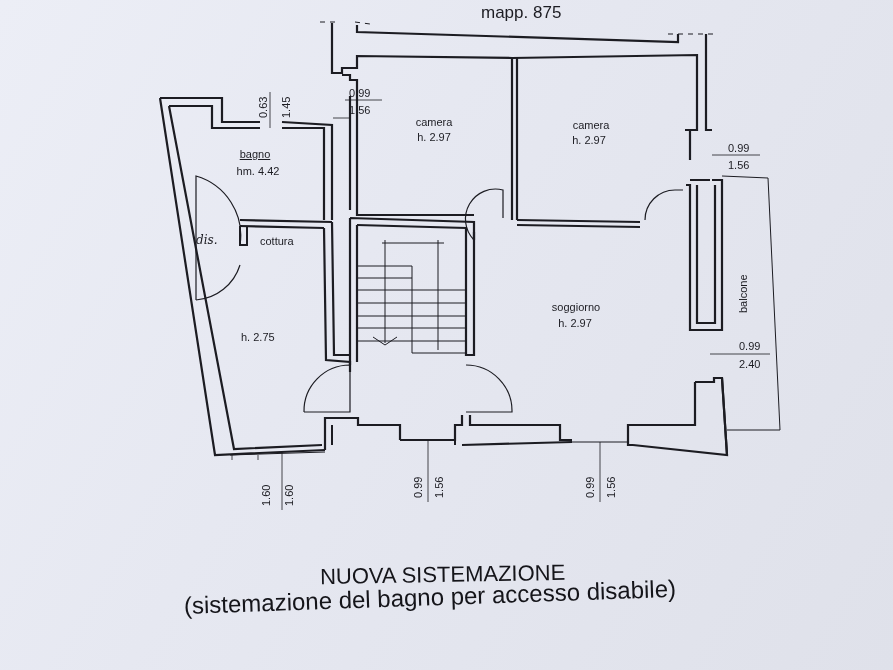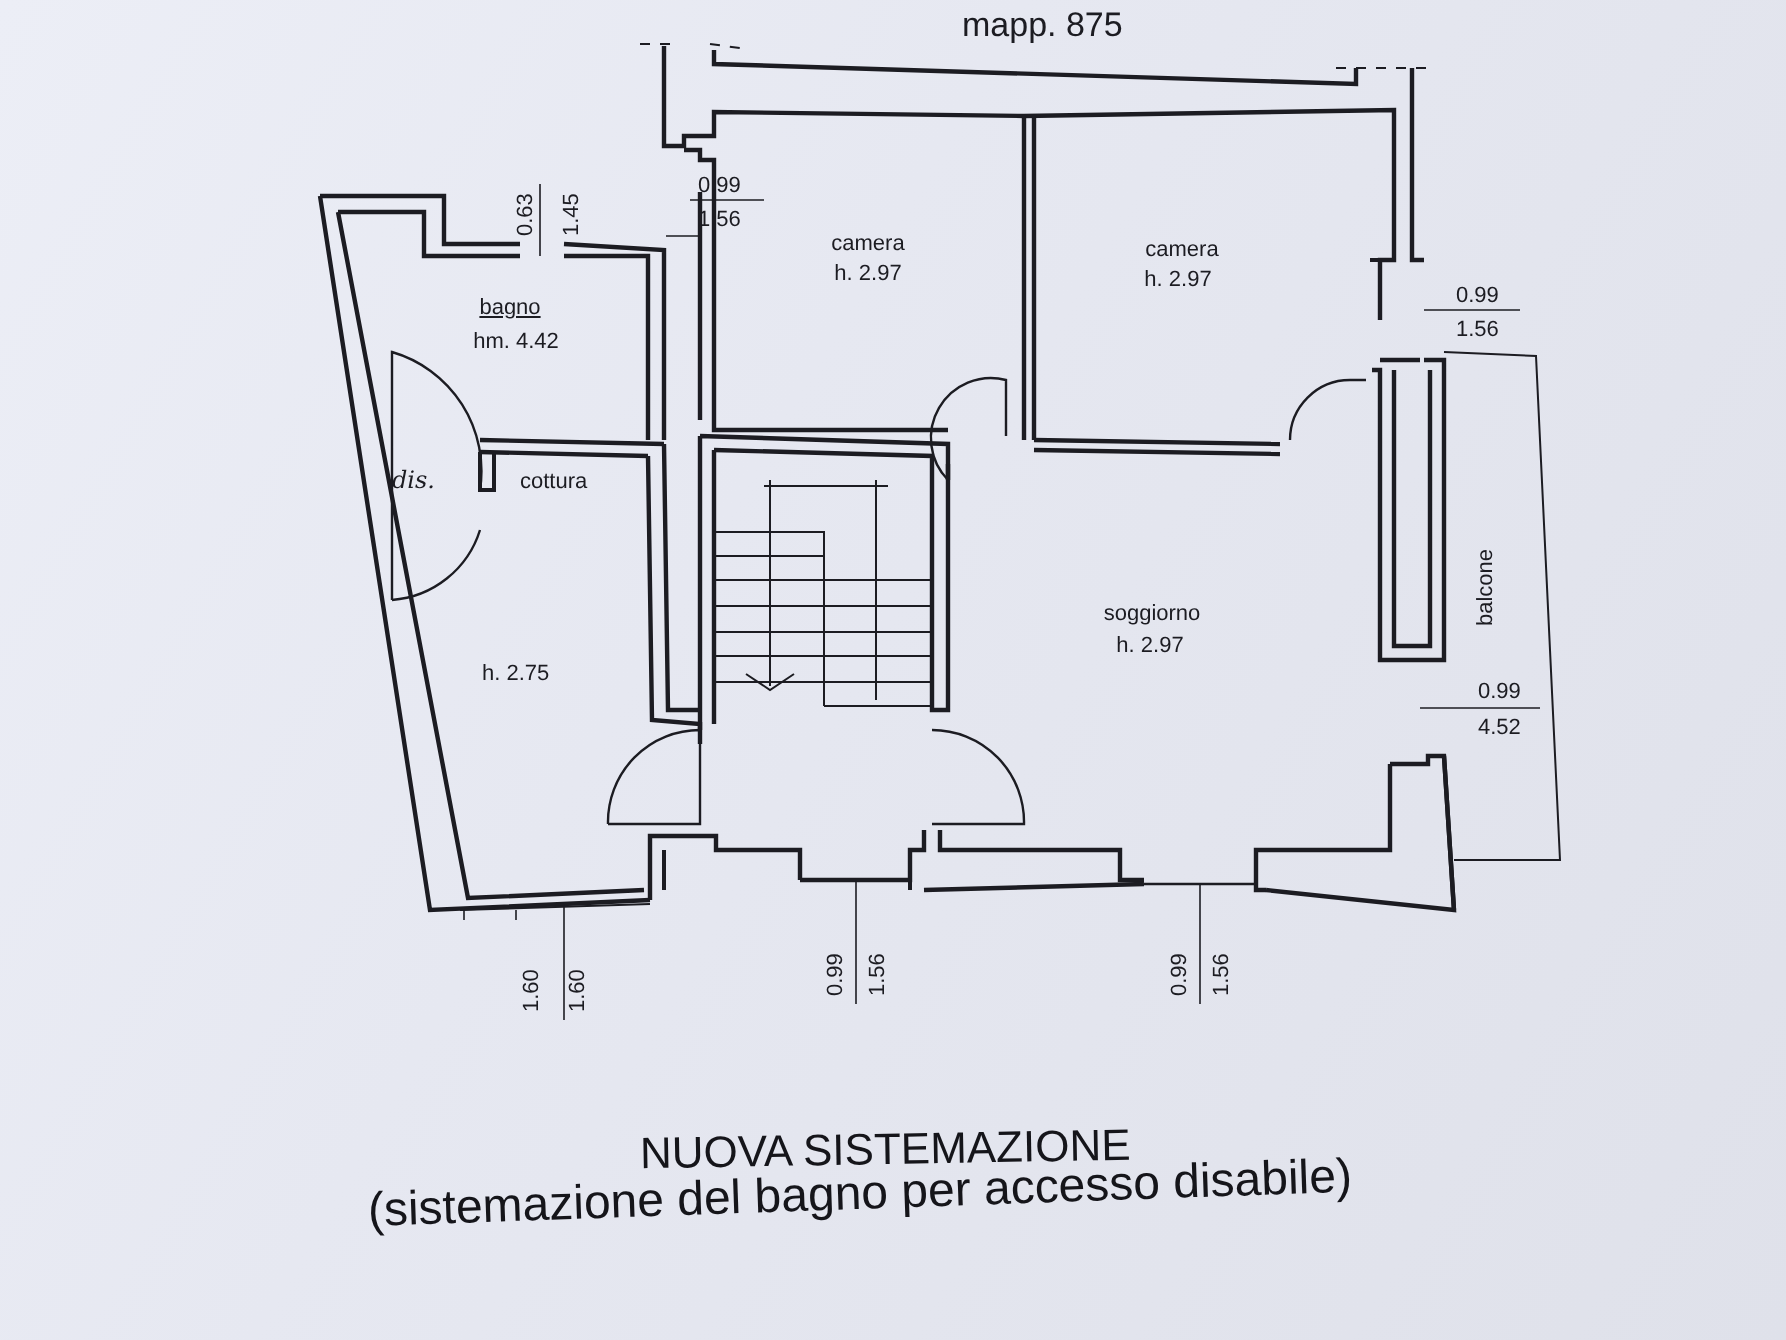--- a/index.html
+++ b/index.html
@@ -133,21 +133,21 @@
 <div class="dim rot" style="left:257px;top:118px;">0.63</div>
 <div class="dim rot" style="left:280px;top:118px;">1.45</div>
 
 <div class="dim" style="left:349px;top:87px;">0.99</div>
 <div class="dim" style="left:349px;top:104px;">1.56</div>
 
 <div class="dim" style="left:728px;top:142px;">0.99</div>
 <div class="dim" style="left:728px;top:159px;">1.56</div>
 
 <div class="dim" style="left:739px;top:340px;">0.99</div>
-<div class="dim" style="left:739px;top:358px;">4.52</div>
+<div class="dim" style="left:739px;top:358px;">2.40</div>
 
 <div class="dim rot" style="left:260px;top:506px;">1.60</div>
 <div class="dim rot" style="left:283px;top:506px;">1.60</div>
 
 <div class="dim rot" style="left:412px;top:498px;">0.99</div>
 <div class="dim rot" style="left:433px;top:498px;">1.56</div>
 
 <div class="dim rot" style="left:584px;top:498px;">0.99</div>
 <div class="dim rot" style="left:605px;top:498px;">1.56</div>
 

